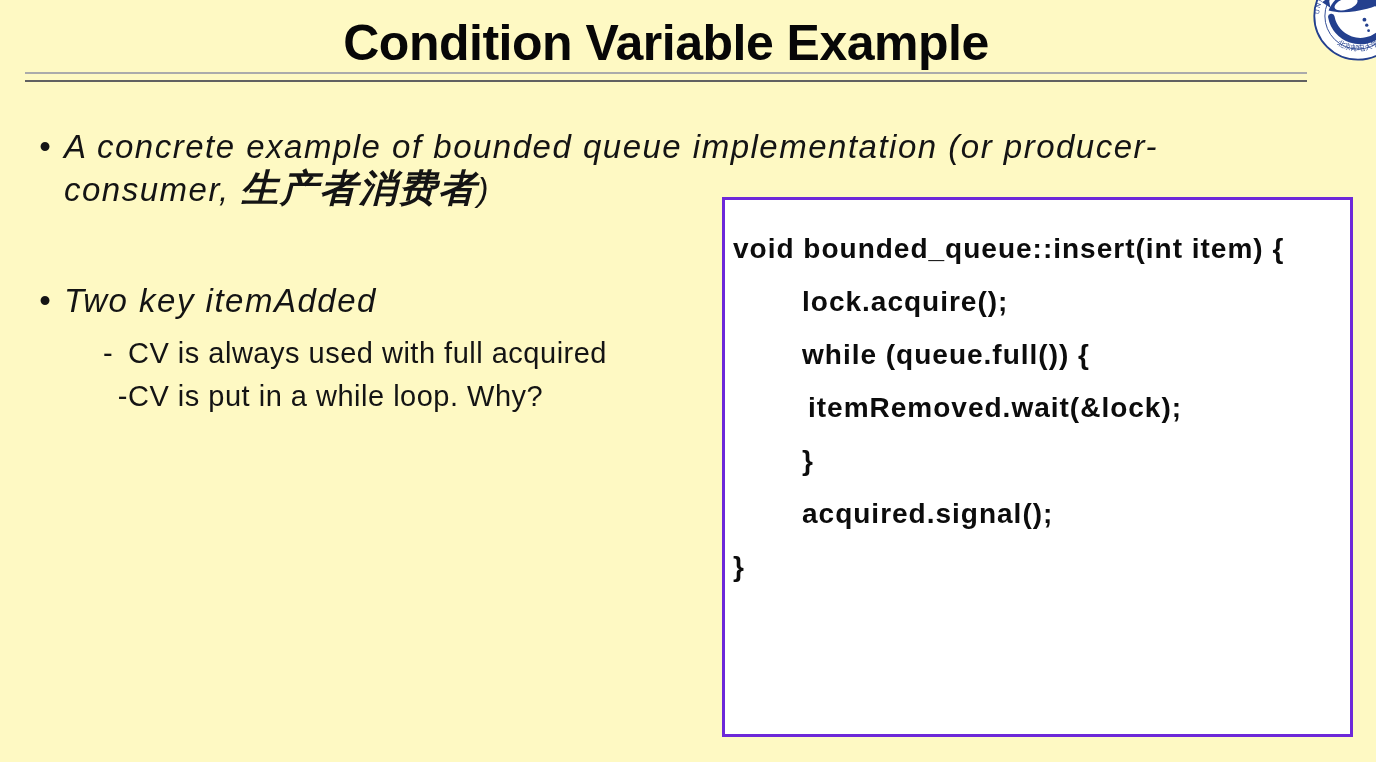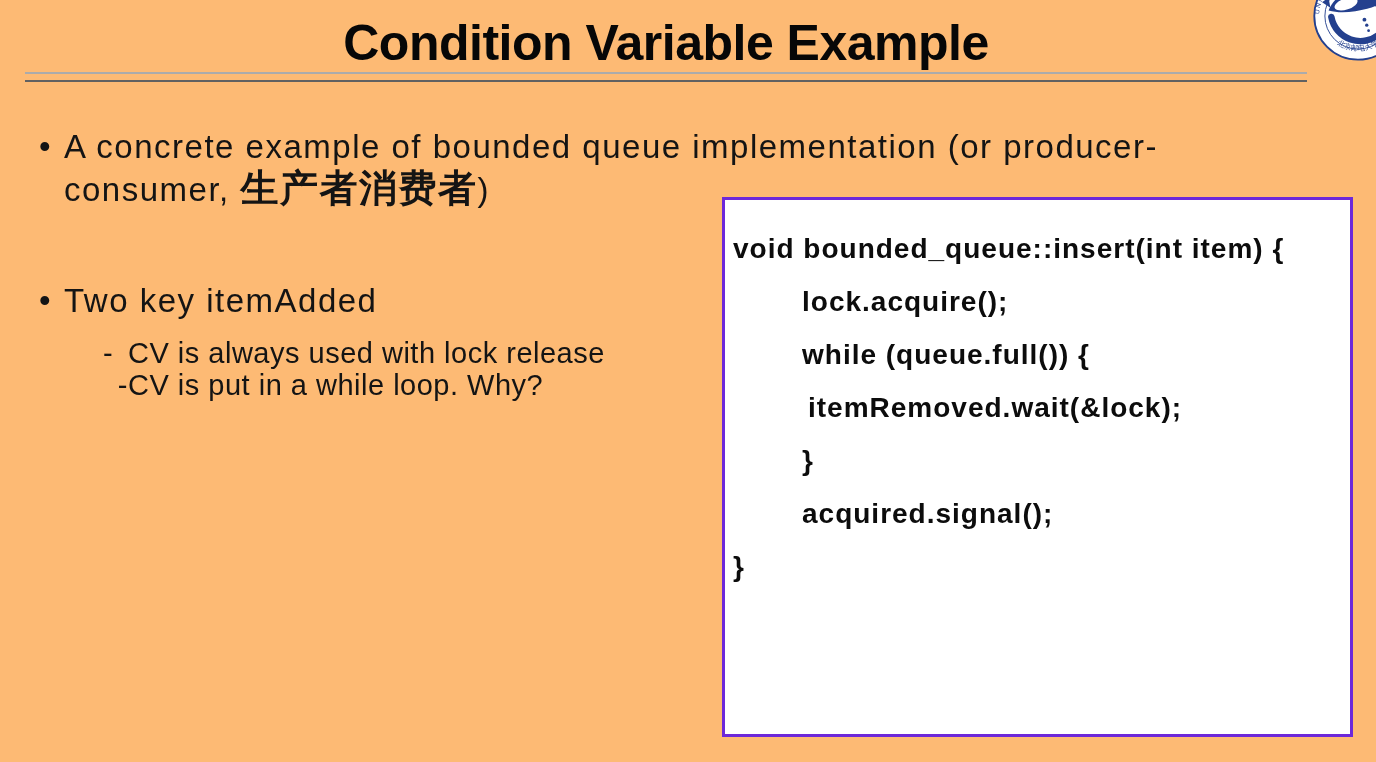--- a/index.html
+++ b/index.html
@@ -1,39 +1,39 @@
 <!DOCTYPE html>
 <html><head>
 <meta charset="utf-8">
 <style>
   html,body{margin:0;padding:0;background:#ffffff;}
   .slide{
-    position:relative;width:1376px;height:762px;background:#fdba74;
+    position:relative;width:1376px;height:762px;background:#fef9c3;
     overflow:hidden;font-family:"Liberation Sans",sans-serif;color:#141414;
   }
   
   .title{
     position:absolute;top:14px;left:0;width:1332px;text-align:center;
     font-size:50px;font-weight:700;letter-spacing:-0.5px;color:#070707;
   }
   .rule-light{position:absolute;left:25px;top:72px;width:1282px;height:2px;background:#ababab;}
   .rule-dark{position:absolute;left:25px;top:80px;width:1282px;height:2px;background:#616161;}
   
   .logo{position:absolute;left:1312px;top:-30px;width:92px;height:92px;}
   
-  .b-line{font-size:33px;letter-spacing:1.5px;line-height:41px;white-space:nowrap;}
+  .b-line{font-size:33px;letter-spacing:1.5px;line-height:41px;white-space:nowrap;font-style:italic;}
   .marker{display:inline-block;width:25px;}
   .bullet1{position:absolute;left:39px;top:126px;}
   .bullet1 .wrap-indent{padding-left:25px;}
   .cjk{font-family:"DejaVu Serif","Liberation Serif",serif;font-weight:700;font-size:38px;}
   .bullet2{position:absolute;left:39px;top:280px;}
   .sub{position:absolute;font-size:29px;letter-spacing:0.5px;line-height:34px;white-space:nowrap;}
   .sub .dash{display:inline-block;width:25px;}
   .sub1{left:103px;top:336px;}
-  .sub2{left:103px;top:368px;text-align:right;}
+  .sub2{left:103px;top:379px;text-align:right;}
   
   .code-panel{
     position:absolute;left:722px;top:197px;width:631px;height:540px;
     border:3px solid #6d28d9;background:#ffffff;box-sizing:border-box;padding-top:22px;
   }
   .code-line{
     font-size:28px;font-weight:600;letter-spacing:1px;line-height:53px;
     white-space:pre;color:#0c0c0c;
   }
   .ind0{padding-left:8px;}
@@ -80,21 +80,21 @@
   </div>
 
   <div class="bullet1">
     <div class="b-line"><span class="marker">•</span><span>A concrete example of bounded queue implementation (or producer-</span></div>
     <div class="b-line wrap-indent"><span>consumer, </span><span class="cjk">生产者消费者</span><span>)</span></div>
   </div>
 
   <div class="bullet2">
     <div class="b-line"><span class="marker">•</span><span>Two key itemAdded</span></div>
   </div>
-  <div class="sub sub1"><span class="dash">-</span><span>CV is always used with lock release</span></div>
+  <div class="sub sub1"><span class="dash">-</span><span>CV is always used with full acquired</span></div>
   <div class="sub sub2"><span class="dash">-</span><span>CV is put in a while loop. Why?</span></div>
 
   <div class="code-panel">
     <div class="code-line ind0">void bounded_queue::insert(int item) {</div>
     <div class="code-line ind1">lock.acquire();</div>
     <div class="code-line ind1">while (queue.full()) {</div>
     <div class="code-line ind2">itemRemoved.wait(&amp;lock);</div>
     <div class="code-line ind1">}</div>
     <div class="code-line ind1">acquired.signal();</div>
     <div class="code-line ind0">}</div>

